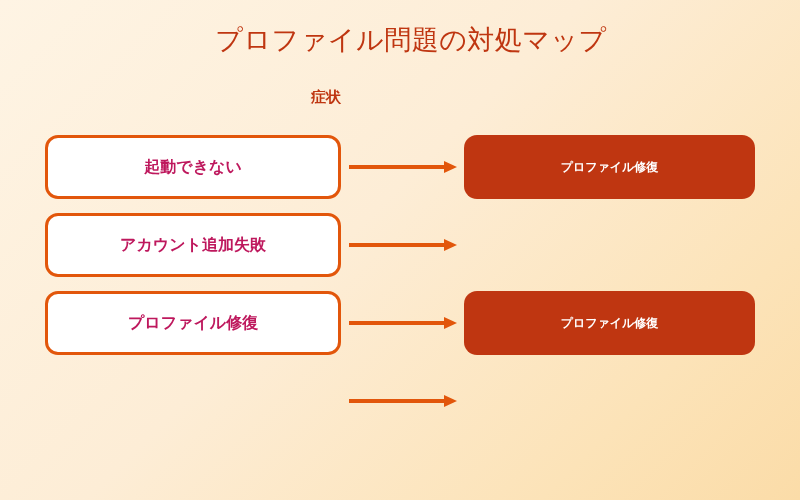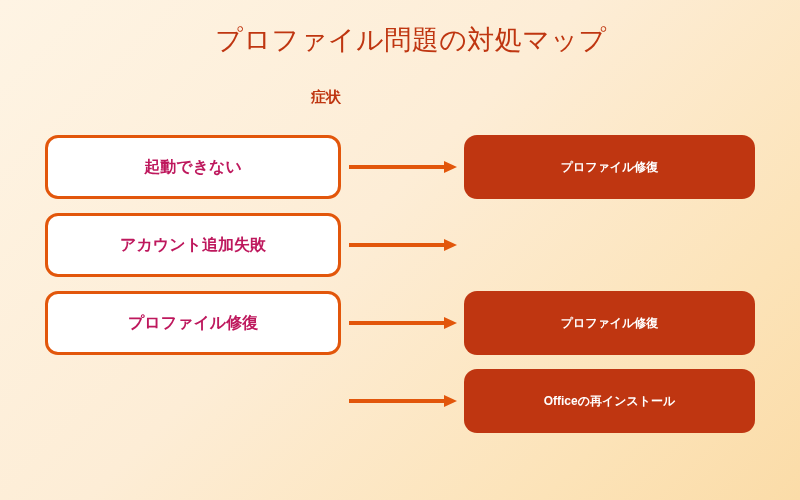--- a/index.html
+++ b/index.html
@@ -184,18 +184,15 @@
     <div class="sol-box">
       <span class="label">プロファイル修復</span>
     </div>
   </div>
 
   <div class="row r3">
     <div class="arrow">
       <div class="shaft"></div>
       <div class="head"></div>
     </div>
-    <div class="sol-box">
-      <span class="label">Officeの再インストール</span>
-    </div>
   </div>
 
 </div>
 
 </body></html>

